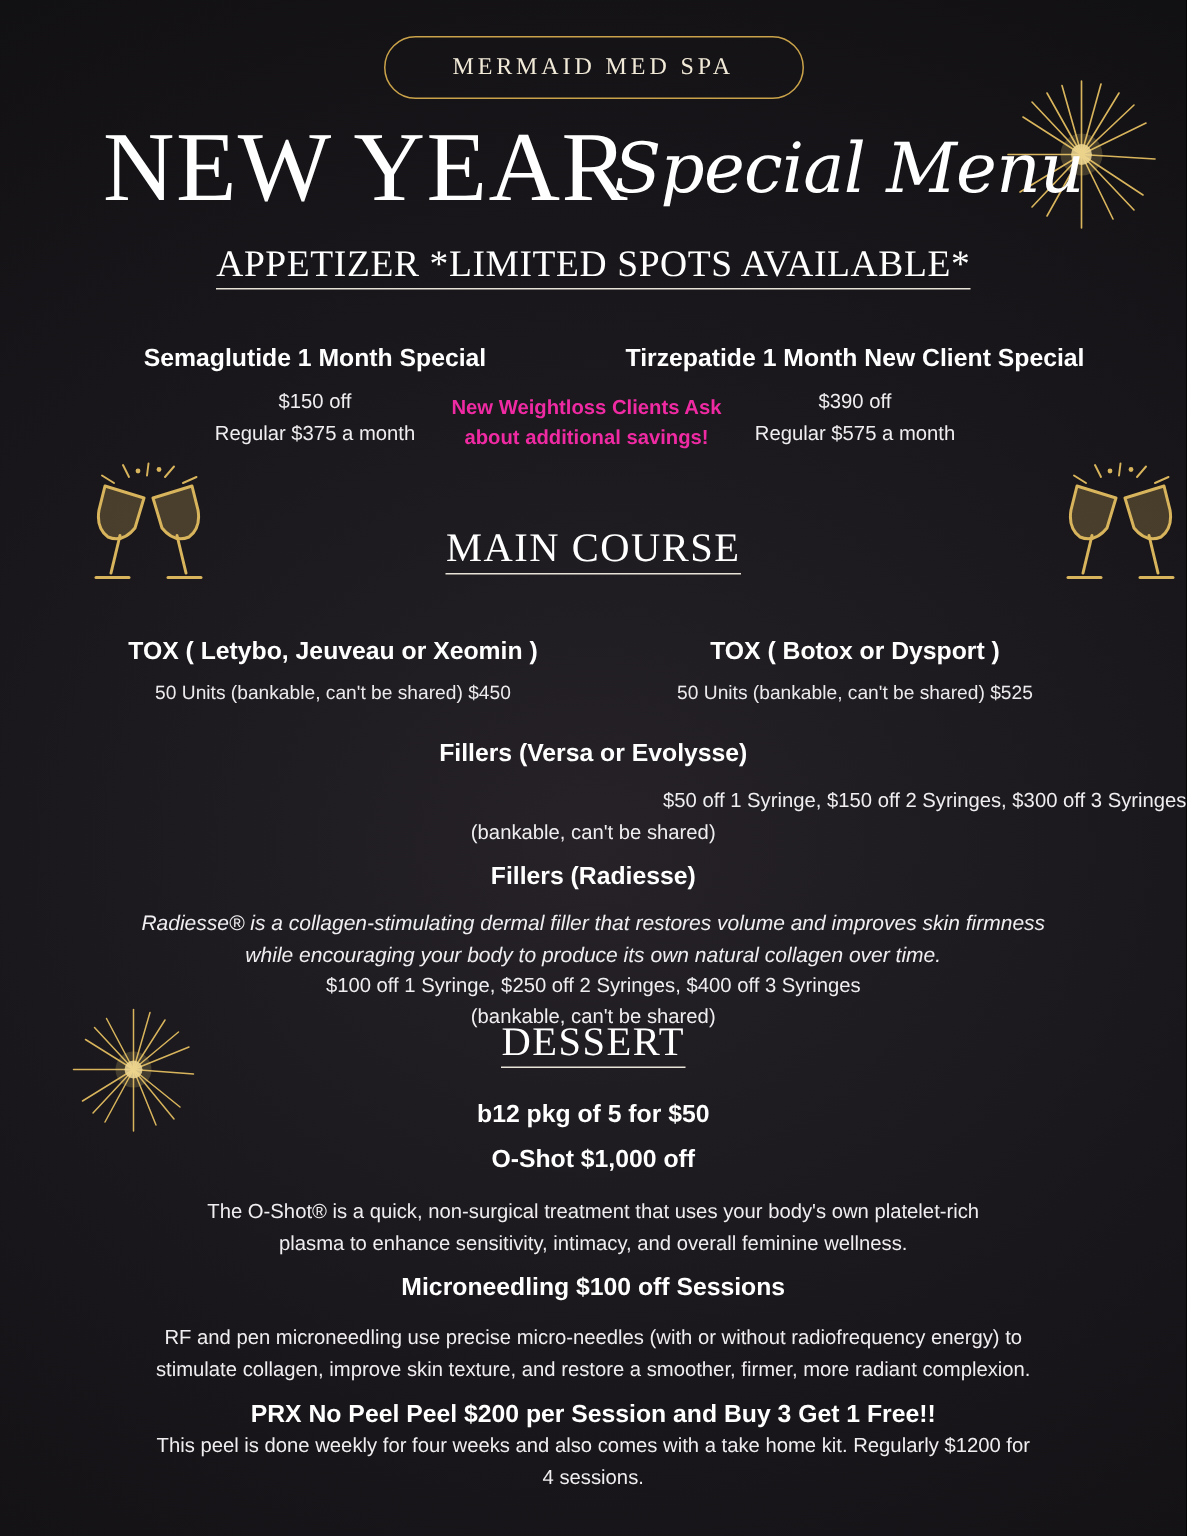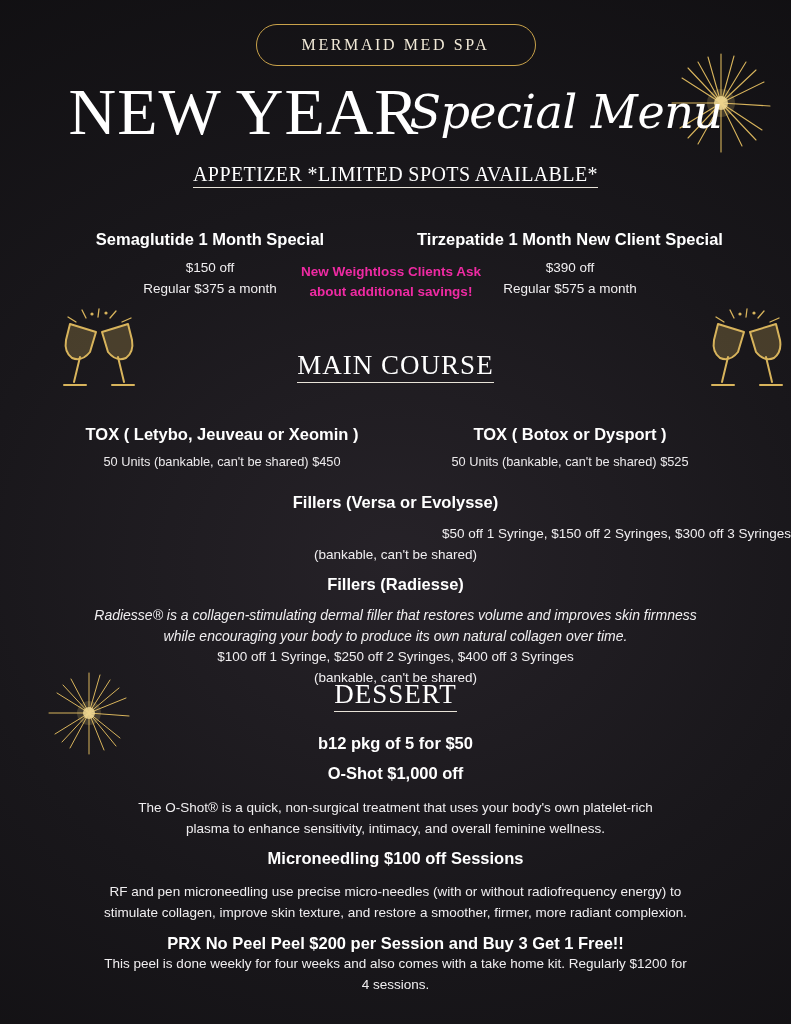--- a/index.html
+++ b/index.html
@@ -71,21 +71,21 @@
 
   .appetizer {
     position: absolute;
     top: 163px;
     left: 0;
     width: 791px;
     text-align: center;
   }
   .appetizer span {
     font-family: "Liberation Serif", serif;
-    font-size: 20px;
+    font-size: 25px;
     letter-spacing: 0.4px;
     border-bottom: 1px solid #e8e3d8;
     padding-bottom: 2px;
     margin-top: 44px;
   }
 
   
   .section-heading {
     position: absolute;
     width: 791px;

